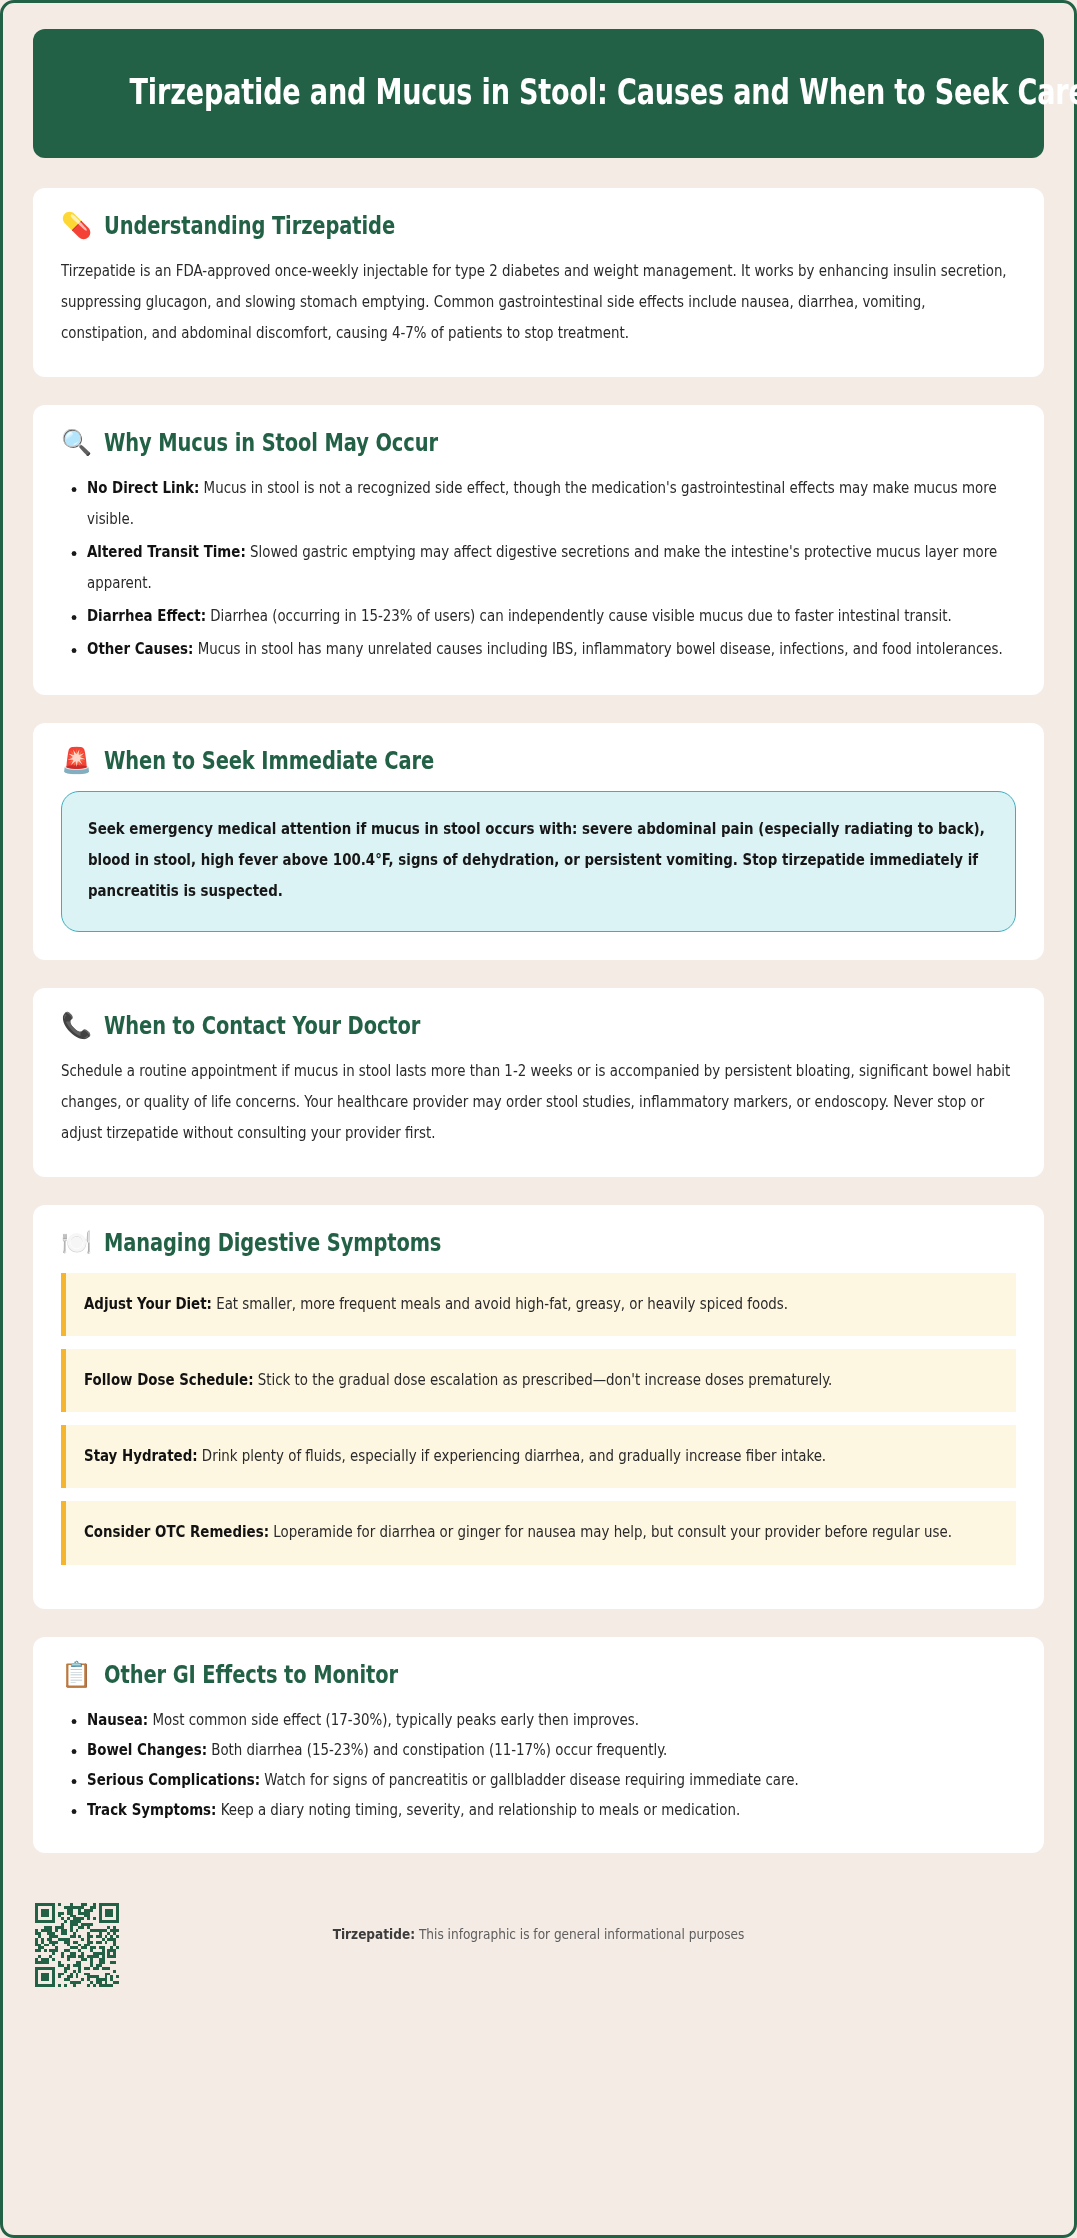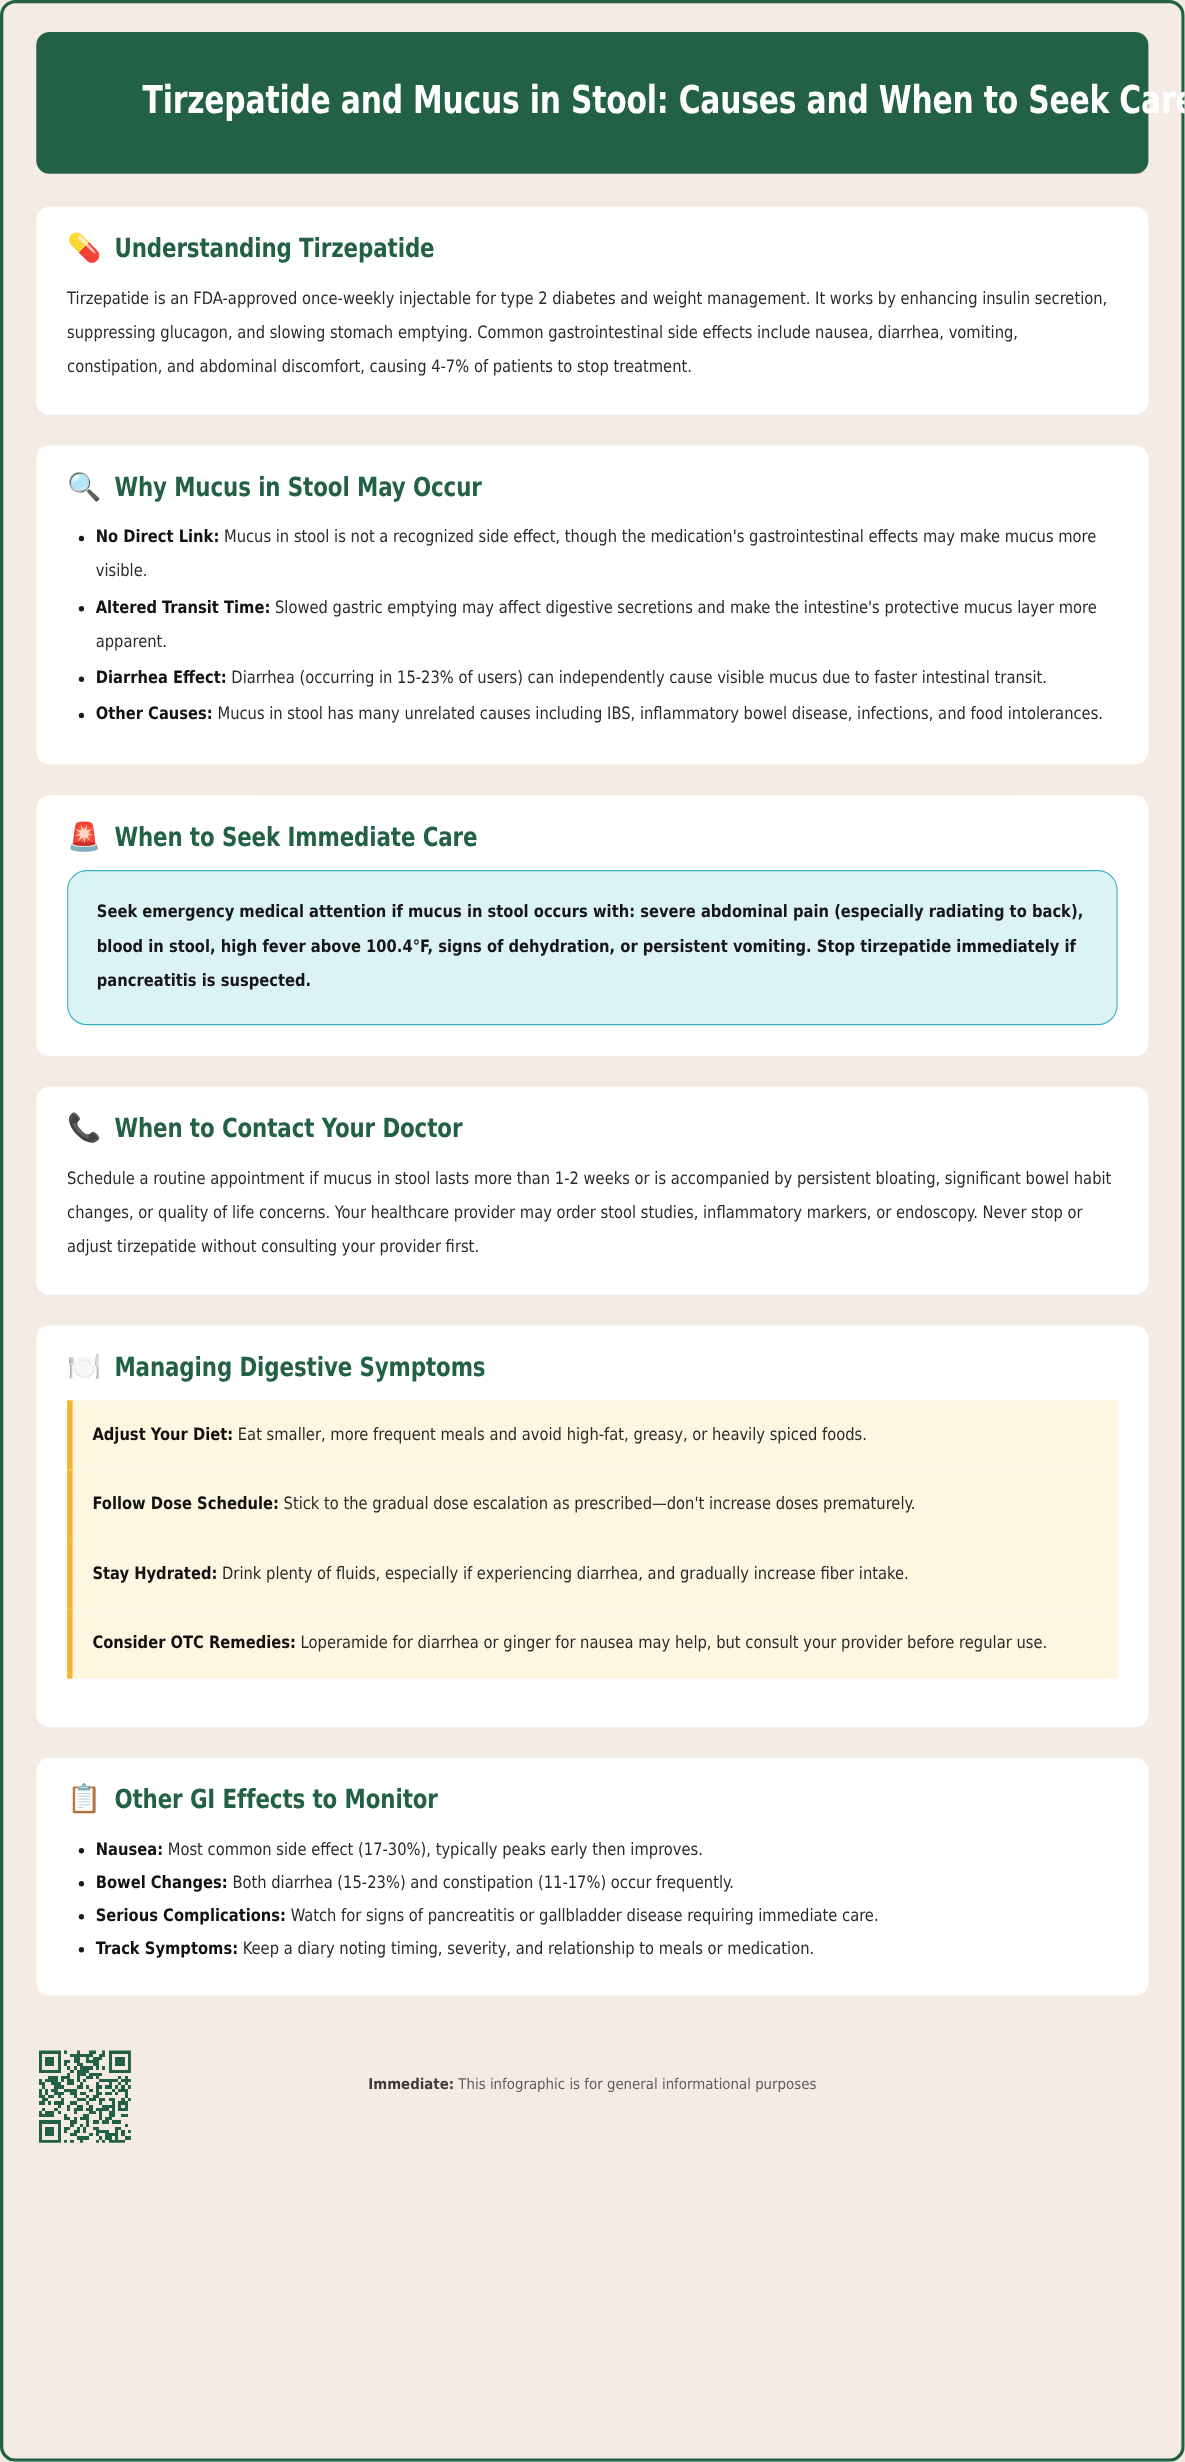--- a/index.html
+++ b/index.html
@@ -129,20 +129,21 @@
     transform: scaleX(0.96);
     transform-origin: left top;
     width: 104%;
   }
 
   
   .tip {
     background: #FDF6E0;
     border-left: 5px solid #F5B52E;
     padding: 16px 22px 17px 18px;
+    margin-bottom: 13px;
   }
   .tip:last-child { margin-bottom: 16px; }
   .tip-text {
     color: #2A2A2A;
     font-family: "Liberation Sans Narrow", "DejaVu Sans Condensed", "Liberation Sans", sans-serif;
     font-size: 15.5px;
     line-height: 1.95;
     transform: scaleX(0.96);
     transform-origin: left top;
     width: 104%;
@@ -250,17 +251,17 @@
     </div>
 
   <div class="footer">
     <svg class="qr" viewBox="0 0 29 29" shape-rendering="crispEdges">
       <rect width="29" height="29" fill="#F4EBE5"></rect>
       <g id="qr-cells" fill="#236146">
           <path d="M0 0h1v1h-1zM1 0h1v1h-1zM2 0h1v1h-1zM3 0h1v1h-1zM4 0h1v1h-1zM5 0h1v1h-1zM6 0h1v1h-1zM8 0h1v1h-1zM12 0h1v1h-1zM16 0h1v1h-1zM17 0h1v1h-1zM20 0h1v1h-1zM22 0h1v1h-1zM23 0h1v1h-1zM24 0h1v1h-1zM25 0h1v1h-1zM26 0h1v1h-1zM27 0h1v1h-1zM28 0h1v1h-1zM0 1h1v1h-1zM6 1h1v1h-1zM10 1h1v1h-1zM11 1h1v1h-1zM12 1h1v1h-1zM13 1h1v1h-1zM14 1h1v1h-1zM15 1h1v1h-1zM16 1h1v1h-1zM19 1h1v1h-1zM20 1h1v1h-1zM22 1h1v1h-1zM28 1h1v1h-1zM0 2h1v1h-1zM2 2h1v1h-1zM3 2h1v1h-1zM4 2h1v1h-1zM6 2h1v1h-1zM11 2h1v1h-1zM12 2h1v1h-1zM15 2h1v1h-1zM17 2h1v1h-1zM18 2h1v1h-1zM19 2h1v1h-1zM22 2h1v1h-1zM24 2h1v1h-1zM25 2h1v1h-1zM26 2h1v1h-1zM28 2h1v1h-1zM0 3h1v1h-1zM2 3h1v1h-1zM3 3h1v1h-1zM4 3h1v1h-1zM6 3h1v1h-1zM8 3h1v1h-1zM9 3h1v1h-1zM11 3h1v1h-1zM12 3h1v1h-1zM15 3h1v1h-1zM16 3h1v1h-1zM17 3h1v1h-1zM18 3h1v1h-1zM22 3h1v1h-1zM24 3h1v1h-1zM25 3h1v1h-1zM26 3h1v1h-1zM28 3h1v1h-1zM0 4h1v1h-1zM2 4h1v1h-1zM3 4h1v1h-1zM4 4h1v1h-1zM6 4h1v1h-1zM8 4h1v1h-1zM12 4h1v1h-1zM13 4h1v1h-1zM17 4h1v1h-1zM18 4h1v1h-1zM22 4h1v1h-1zM24 4h1v1h-1zM25 4h1v1h-1zM26 4h1v1h-1zM28 4h1v1h-1zM0 5h1v1h-1zM6 5h1v1h-1zM9 5h1v1h-1zM11 5h1v1h-1zM13 5h1v1h-1zM14 5h1v1h-1zM15 5h1v1h-1zM16 5h1v1h-1zM18 5h1v1h-1zM20 5h1v1h-1zM22 5h1v1h-1zM28 5h1v1h-1zM0 6h1v1h-1zM1 6h1v1h-1zM2 6h1v1h-1zM3 6h1v1h-1zM4 6h1v1h-1zM5 6h1v1h-1zM6 6h1v1h-1zM10 6h1v1h-1zM12 6h1v1h-1zM13 6h1v1h-1zM14 6h1v1h-1zM15 6h1v1h-1zM22 6h1v1h-1zM23 6h1v1h-1zM24 6h1v1h-1zM25 6h1v1h-1zM26 6h1v1h-1zM27 6h1v1h-1zM28 6h1v1h-1zM9 7h1v1h-1zM12 7h1v1h-1zM13 7h1v1h-1zM14 7h1v1h-1zM16 7h1v1h-1zM17 7h1v1h-1zM18 7h1v1h-1zM19 7h1v1h-1zM3 8h1v1h-1zM4 8h1v1h-1zM5 8h1v1h-1zM7 8h1v1h-1zM8 8h1v1h-1zM9 8h1v1h-1zM12 8h1v1h-1zM15 8h1v1h-1zM16 8h1v1h-1zM18 8h1v1h-1zM25 8h1v1h-1zM27 8h1v1h-1zM0 9h1v1h-1zM2 9h1v1h-1zM3 9h1v1h-1zM4 9h1v1h-1zM5 9h1v1h-1zM7 9h1v1h-1zM9 9h1v1h-1zM10 9h1v1h-1zM12 9h1v1h-1zM14 9h1v1h-1zM19 9h1v1h-1zM20 9h1v1h-1zM21 9h1v1h-1zM22 9h1v1h-1zM23 9h1v1h-1zM24 9h1v1h-1zM26 9h1v1h-1zM27 9h1v1h-1zM28 9h1v1h-1zM0 10h1v1h-1zM1 10h1v1h-1zM4 10h1v1h-1zM5 10h1v1h-1zM6 10h1v1h-1zM9 10h1v1h-1zM10 10h1v1h-1zM13 10h1v1h-1zM18 10h1v1h-1zM22 10h1v1h-1zM25 10h1v1h-1zM27 10h1v1h-1zM1 11h1v1h-1zM5 11h1v1h-1zM6 11h1v1h-1zM7 11h1v1h-1zM12 11h1v1h-1zM13 11h1v1h-1zM15 11h1v1h-1zM18 11h1v1h-1zM19 11h1v1h-1zM21 11h1v1h-1zM22 11h1v1h-1zM24 11h1v1h-1zM26 11h1v1h-1zM28 11h1v1h-1zM0 12h1v1h-1zM2 12h1v1h-1zM4 12h1v1h-1zM5 12h1v1h-1zM8 12h1v1h-1zM9 12h1v1h-1zM10 12h1v1h-1zM11 12h1v1h-1zM16 12h1v1h-1zM18 12h1v1h-1zM23 12h1v1h-1zM25 12h1v1h-1zM26 12h1v1h-1zM27 12h1v1h-1zM0 13h1v1h-1zM2 13h1v1h-1zM5 13h1v1h-1zM6 13h1v1h-1zM7 13h1v1h-1zM10 13h1v1h-1zM11 13h1v1h-1zM13 13h1v1h-1zM14 13h1v1h-1zM18 13h1v1h-1zM19 13h1v1h-1zM21 13h1v1h-1zM22 13h1v1h-1zM24 13h1v1h-1zM27 13h1v1h-1zM0 14h1v1h-1zM1 14h1v1h-1zM3 14h1v1h-1zM4 14h1v1h-1zM6 14h1v1h-1zM11 14h1v1h-1zM15 14h1v1h-1zM17 14h1v1h-1zM18 14h1v1h-1zM27 14h1v1h-1zM1 15h1v1h-1zM2 15h1v1h-1zM7 15h1v1h-1zM12 15h1v1h-1zM13 15h1v1h-1zM14 15h1v1h-1zM16 15h1v1h-1zM17 15h1v1h-1zM19 15h1v1h-1zM20 15h1v1h-1zM22 15h1v1h-1zM23 15h1v1h-1zM26 15h1v1h-1zM28 15h1v1h-1zM0 16h1v1h-1zM1 16h1v1h-1zM3 16h1v1h-1zM5 16h1v1h-1zM6 16h1v1h-1zM7 16h1v1h-1zM10 16h1v1h-1zM11 16h1v1h-1zM15 16h1v1h-1zM19 16h1v1h-1zM23 16h1v1h-1zM25 16h1v1h-1zM26 16h1v1h-1zM27 16h1v1h-1zM6 17h1v1h-1zM9 17h1v1h-1zM12 17h1v1h-1zM13 17h1v1h-1zM16 17h1v1h-1zM20 17h1v1h-1zM21 17h1v1h-1zM22 17h1v1h-1zM23 17h1v1h-1zM25 17h1v1h-1zM27 17h1v1h-1zM1 18h1v1h-1zM5 18h1v1h-1zM9 18h1v1h-1zM11 18h1v1h-1zM12 18h1v1h-1zM13 18h1v1h-1zM15 18h1v1h-1zM16 18h1v1h-1zM18 18h1v1h-1zM19 18h1v1h-1zM20 18h1v1h-1zM21 18h1v1h-1zM23 18h1v1h-1zM25 18h1v1h-1zM26 18h1v1h-1zM27 18h1v1h-1zM0 19h1v1h-1zM2 19h1v1h-1zM3 19h1v1h-1zM4 19h1v1h-1zM6 19h1v1h-1zM11 19h1v1h-1zM16 19h1v1h-1zM17 19h1v1h-1zM19 19h1v1h-1zM22 19h1v1h-1zM23 19h1v1h-1zM0 20h1v1h-1zM1 20h1v1h-1zM2 20h1v1h-1zM3 20h1v1h-1zM4 20h1v1h-1zM8 20h1v1h-1zM14 20h1v1h-1zM15 20h1v1h-1zM19 20h1v1h-1zM22 20h1v1h-1zM23 20h1v1h-1zM26 20h1v1h-1zM27 20h1v1h-1zM8 21h1v1h-1zM9 21h1v1h-1zM11 21h1v1h-1zM13 21h1v1h-1zM14 21h1v1h-1zM15 21h1v1h-1zM19 21h1v1h-1zM21 21h1v1h-1zM22 21h1v1h-1zM0 22h1v1h-1zM1 22h1v1h-1zM2 22h1v1h-1zM3 22h1v1h-1zM4 22h1v1h-1zM5 22h1v1h-1zM6 22h1v1h-1zM10 22h1v1h-1zM11 22h1v1h-1zM15 22h1v1h-1zM17 22h1v1h-1zM18 22h1v1h-1zM20 22h1v1h-1zM21 22h1v1h-1zM23 22h1v1h-1zM24 22h1v1h-1zM25 22h1v1h-1zM0 23h1v1h-1zM6 23h1v1h-1zM10 23h1v1h-1zM13 23h1v1h-1zM15 23h1v1h-1zM27 23h1v1h-1zM0 24h1v1h-1zM2 24h1v1h-1zM3 24h1v1h-1zM4 24h1v1h-1zM6 24h1v1h-1zM8 24h1v1h-1zM9 24h1v1h-1zM12 24h1v1h-1zM14 24h1v1h-1zM17 24h1v1h-1zM18 24h1v1h-1zM24 24h1v1h-1zM25 24h1v1h-1zM0 25h1v1h-1zM2 25h1v1h-1zM3 25h1v1h-1zM4 25h1v1h-1zM6 25h1v1h-1zM8 25h1v1h-1zM11 25h1v1h-1zM12 25h1v1h-1zM14 25h1v1h-1zM18 25h1v1h-1zM19 25h1v1h-1zM20 25h1v1h-1zM21 25h1v1h-1zM24 25h1v1h-1zM26 25h1v1h-1zM28 25h1v1h-1zM0 26h1v1h-1zM2 26h1v1h-1zM3 26h1v1h-1zM4 26h1v1h-1zM6 26h1v1h-1zM10 26h1v1h-1zM11 26h1v1h-1zM16 26h1v1h-1zM18 26h1v1h-1zM21 26h1v1h-1zM22 26h1v1h-1zM23 26h1v1h-1zM24 26h1v1h-1zM26 26h1v1h-1zM0 27h1v1h-1zM6 27h1v1h-1zM12 27h1v1h-1zM13 27h1v1h-1zM14 27h1v1h-1zM15 27h1v1h-1zM19 27h1v1h-1zM21 27h1v1h-1zM22 27h1v1h-1zM24 27h1v1h-1zM27 27h1v1h-1zM28 27h1v1h-1zM0 28h1v1h-1zM1 28h1v1h-1zM2 28h1v1h-1zM3 28h1v1h-1zM4 28h1v1h-1zM5 28h1v1h-1zM6 28h1v1h-1zM8 28h1v1h-1zM10 28h1v1h-1zM13 28h1v1h-1zM18 28h1v1h-1zM20 28h1v1h-1zM22 28h1v1h-1zM23 28h1v1h-1zM24 28h1v1h-1zM25 28h1v1h-1zM26 28h1v1h-1z" fill="#236146"></path>
         </g>
     </svg>
     <div class="footer-text">
-      <div><b>Immediate:</b><span> This infographic is for general informational purposes</span></div>
+      <div><b>Tirzepatide:</b><span> This infographic is for general informational purposes</span></div>
     </div>
   </div>
 
 </div>
 
 </body></html>

